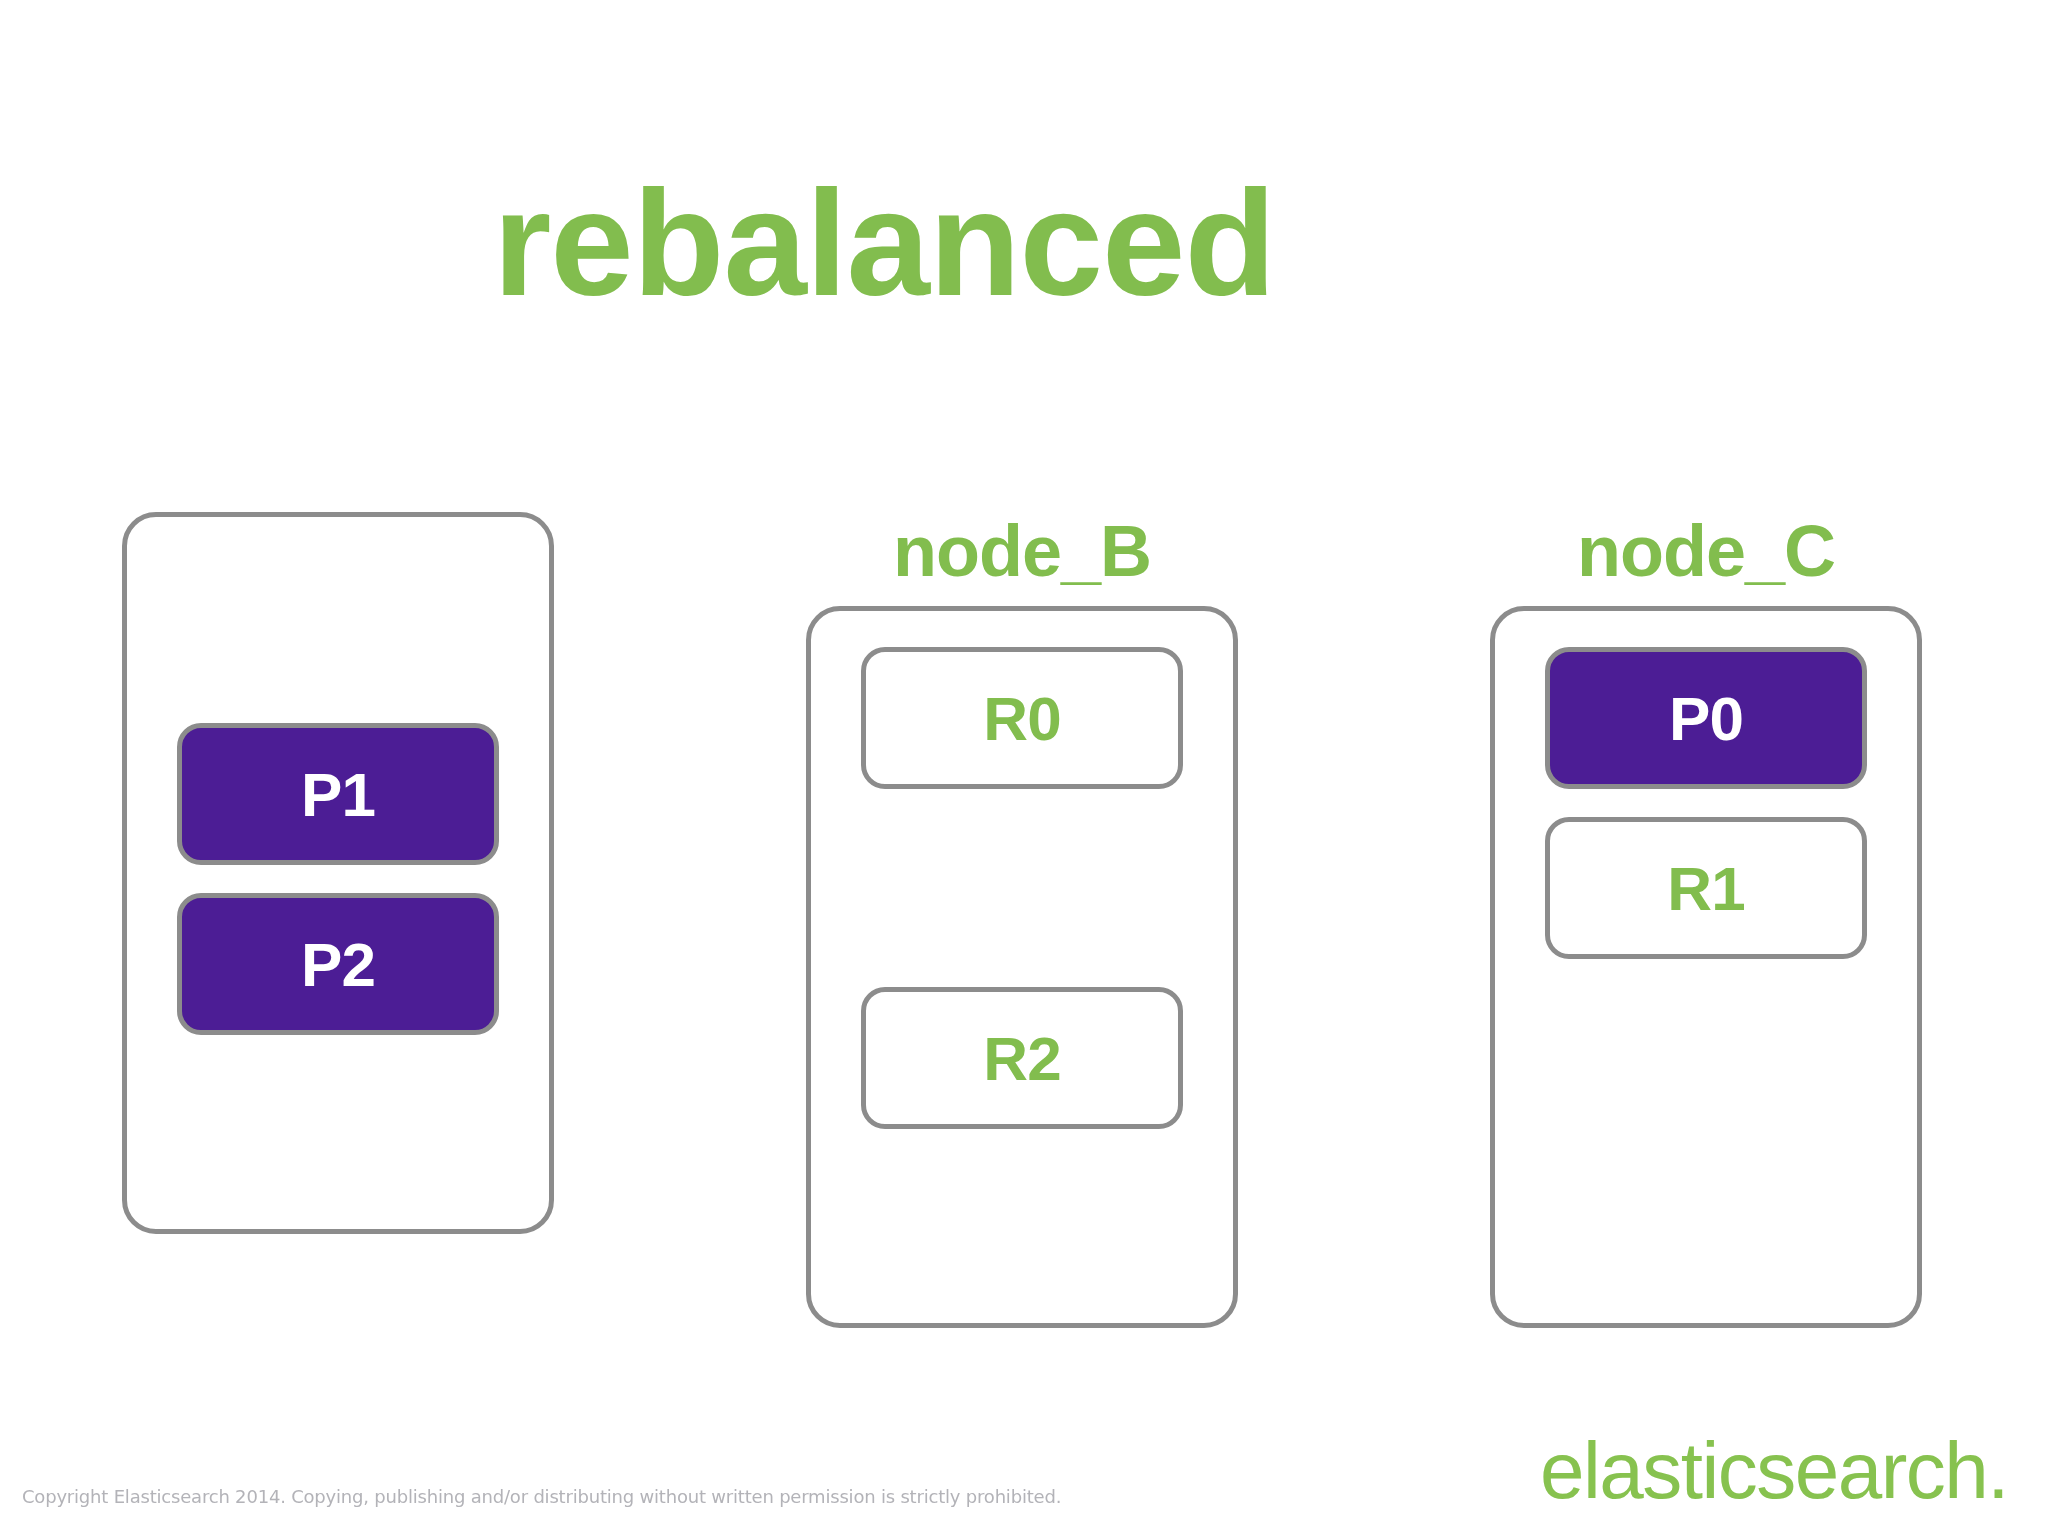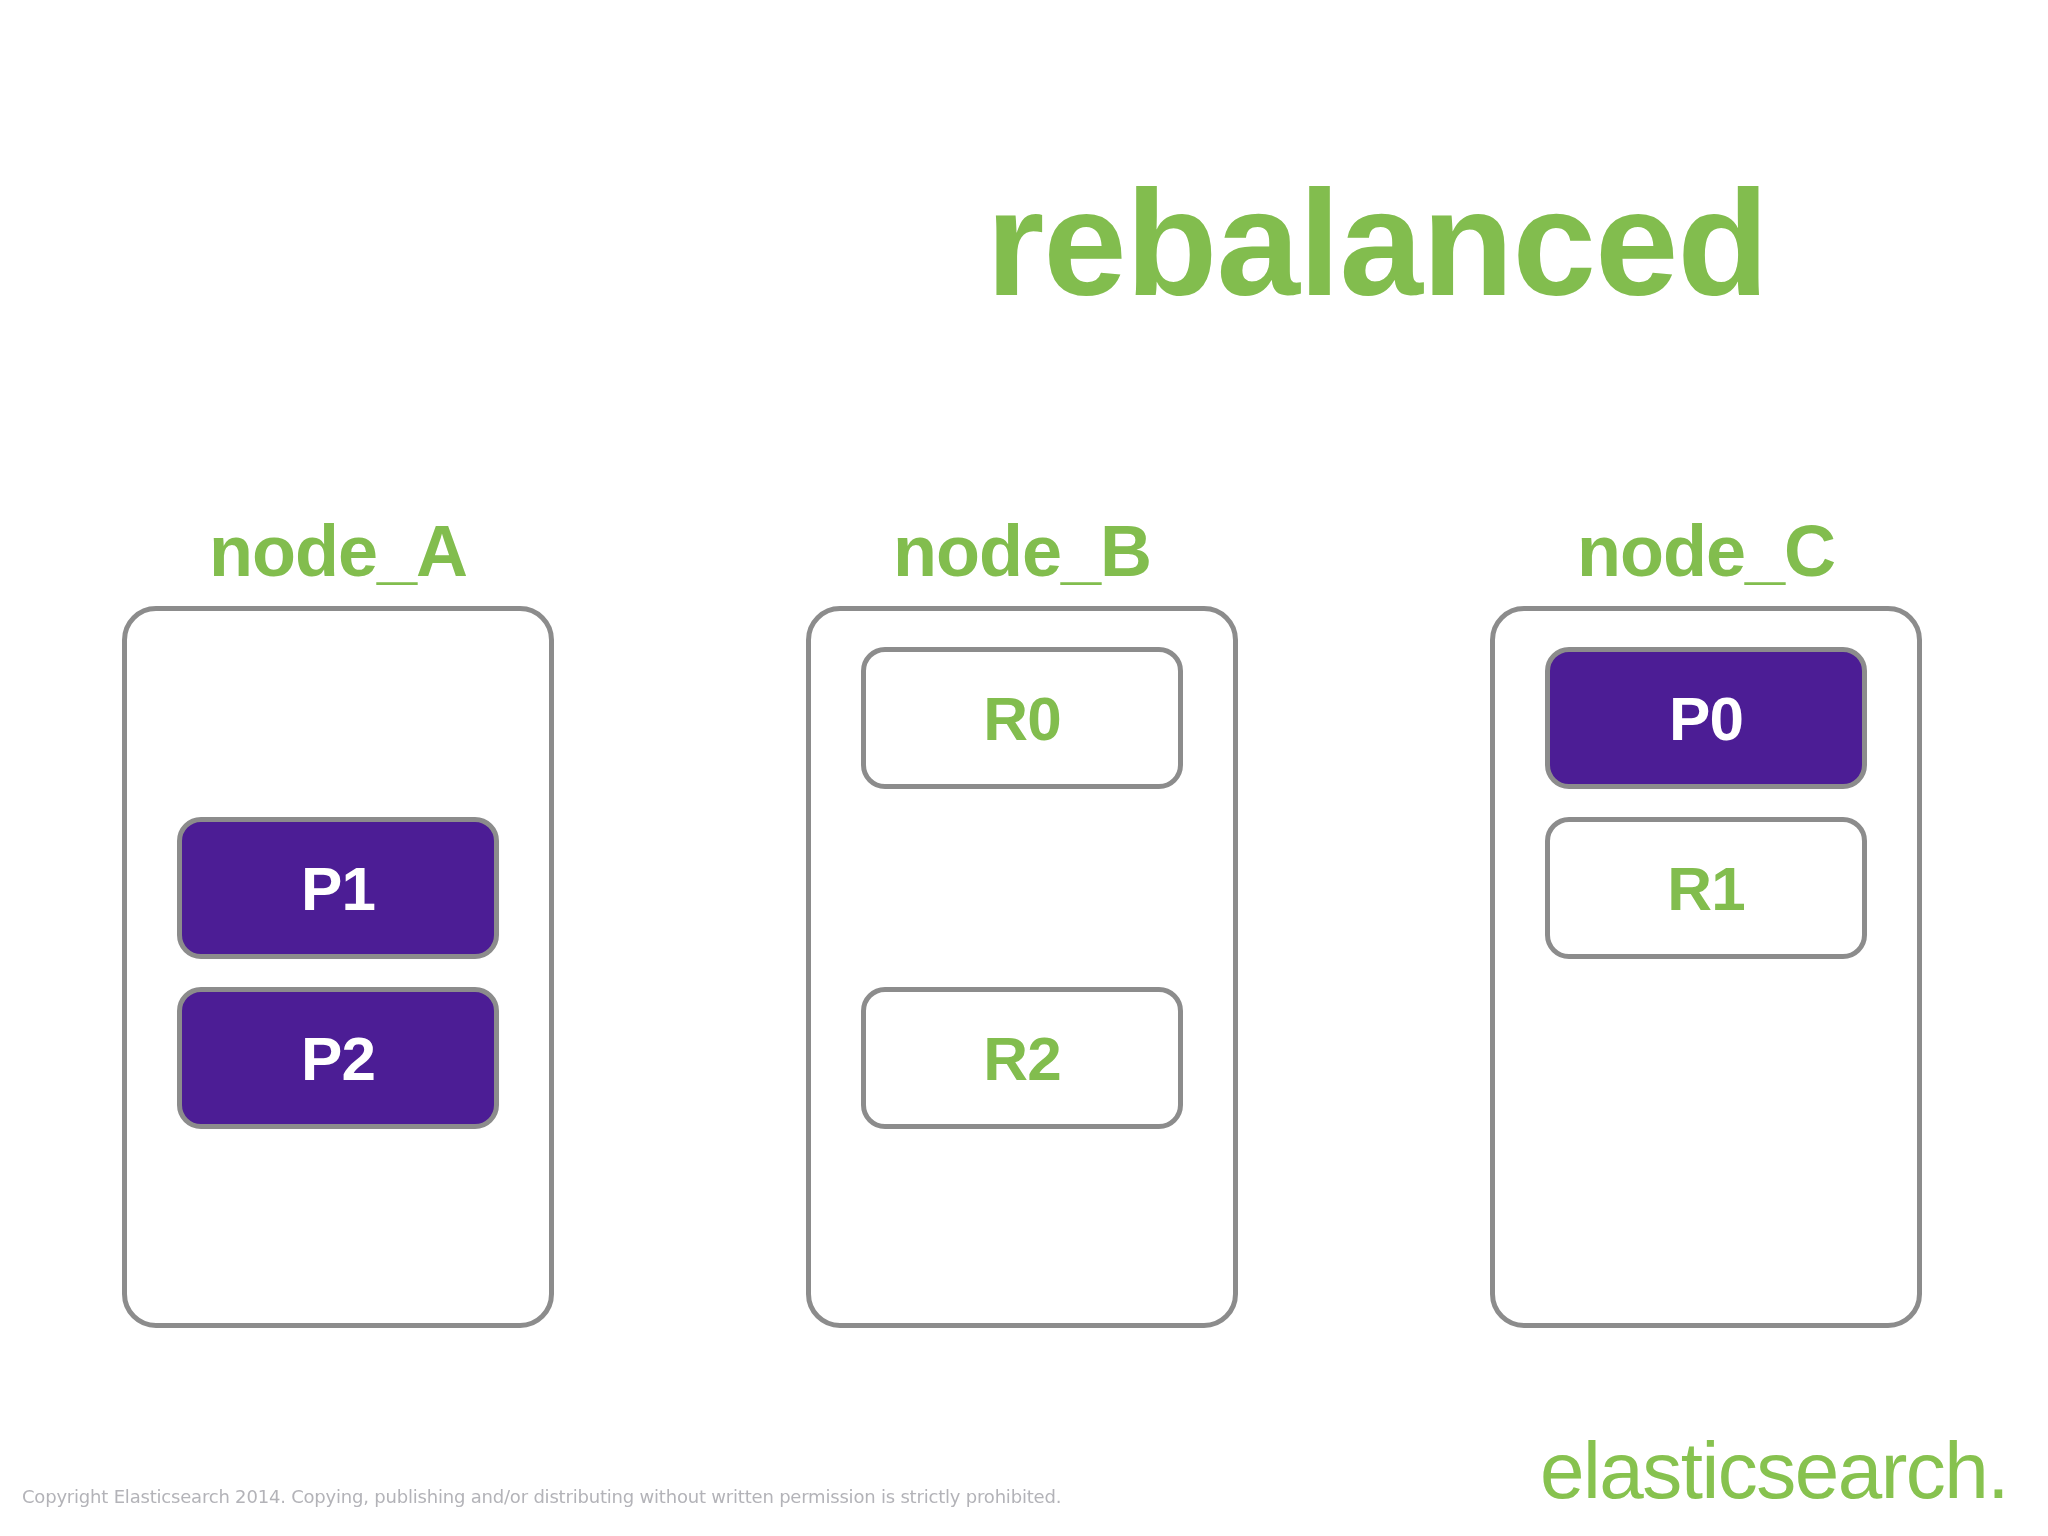--- a/index.html
+++ b/index.html
@@ -15,21 +15,21 @@
     font-family: "Liberation Sans", sans-serif;
     -webkit-font-smoothing: antialiased;
   }
 
   
   .slide-title {
     position: absolute;
     top: 168px;
     left: 0;
     width: 1768px;
-    text-align: right;
+    text-align: center;
     font-size: 150px;
     line-height: 150px;
     font-weight: 700;
     color: #82bd4e;
     letter-spacing: -1px;
   }
 
   
   .nodes-row {
     position: absolute;
@@ -137,21 +137,20 @@
   }
 </style>
 </head>
 <body>
 
 <div class="slide-title">rebalanced</div>
 
 <div class="nodes-row">
 
   <div class="node">
-    <div class="node-label">node_A</div>
     <div class="node-box">
       <div class="slot">
         <div class="shard empty"></div>
       </div>
       <div class="slot">
         <div class="shard primary">P1</div>
       </div>
       <div class="slot">
         <div class="shard primary">P2</div>
       </div>

